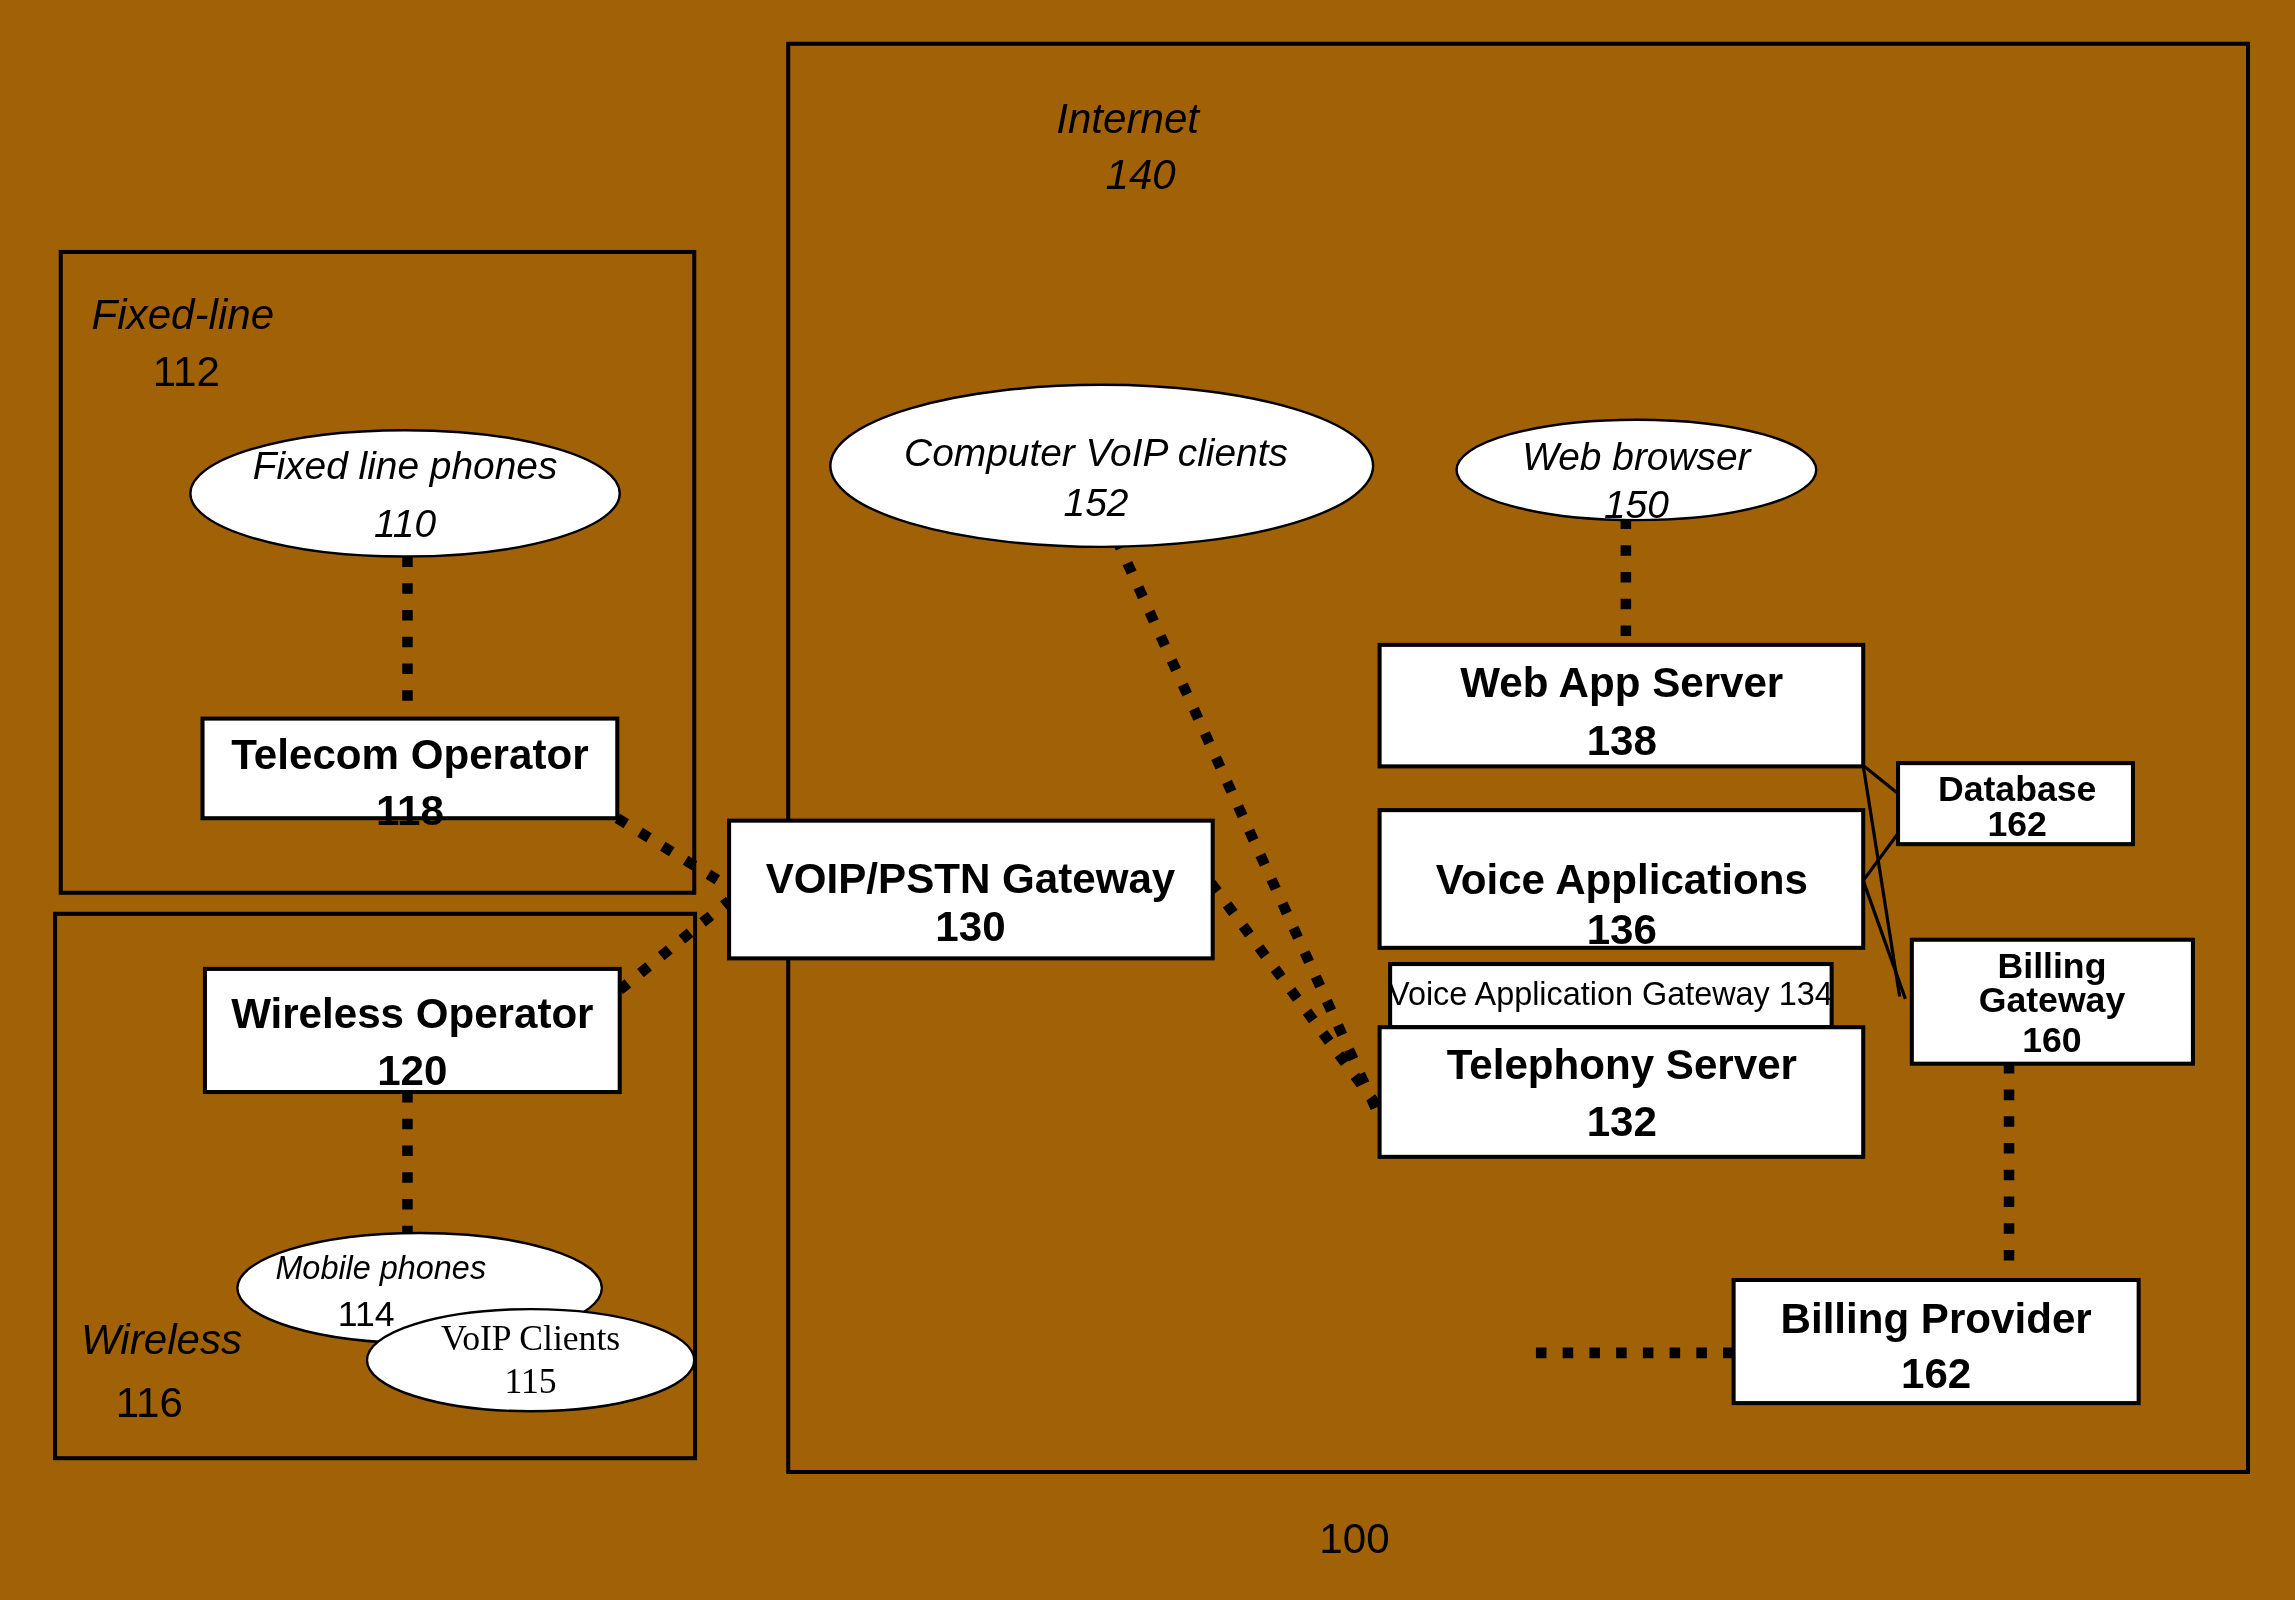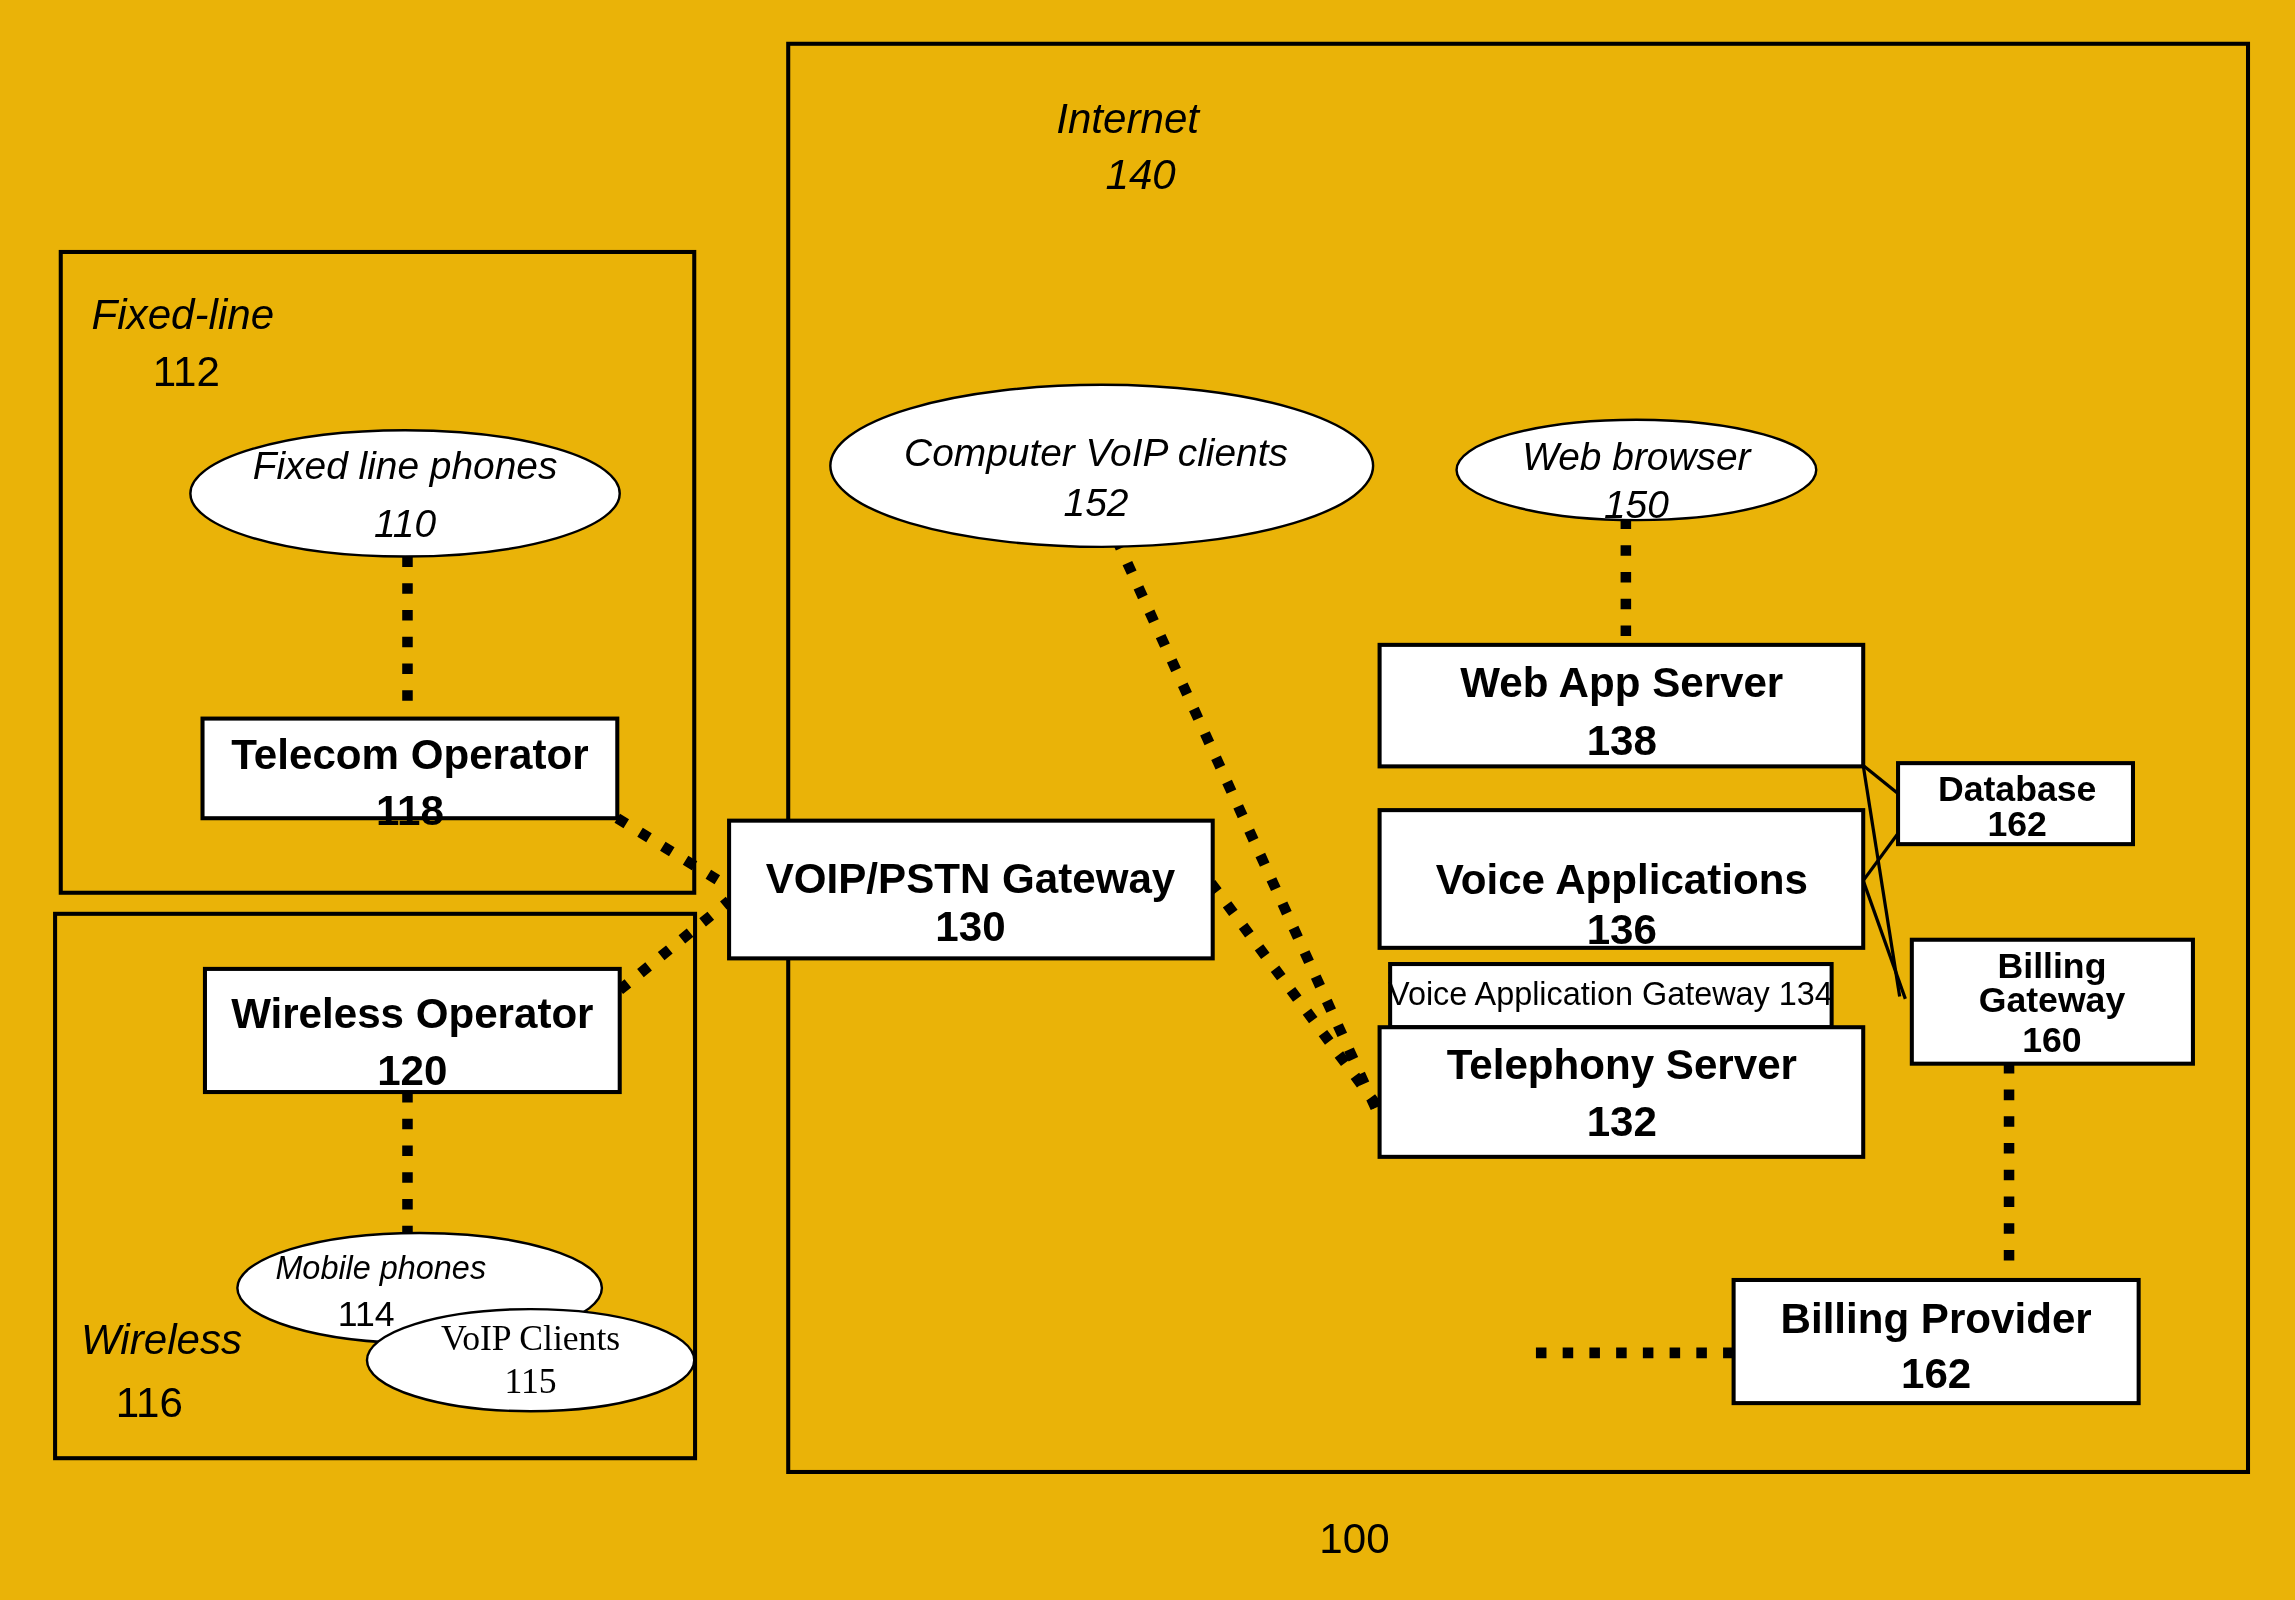--- a/index.html
+++ b/index.html
@@ -10,21 +10,21 @@
   body {
     width: 2295px;
     height: 1600px;
     font-family: "Liberation Sans", sans-serif;
     overflow: hidden;
   }
   #diagram-root {
     position: relative;
     width: 2295px;
     height: 1600px;
-    background: #eab308;
+    background: #a16207;
   }
   svg#diagram-svg {
     position: absolute;
     top: 0;
     left: 0;
     width: 2295px;
     height: 1600px;
   }
   .node-rect {
     fill: #ffffff;

